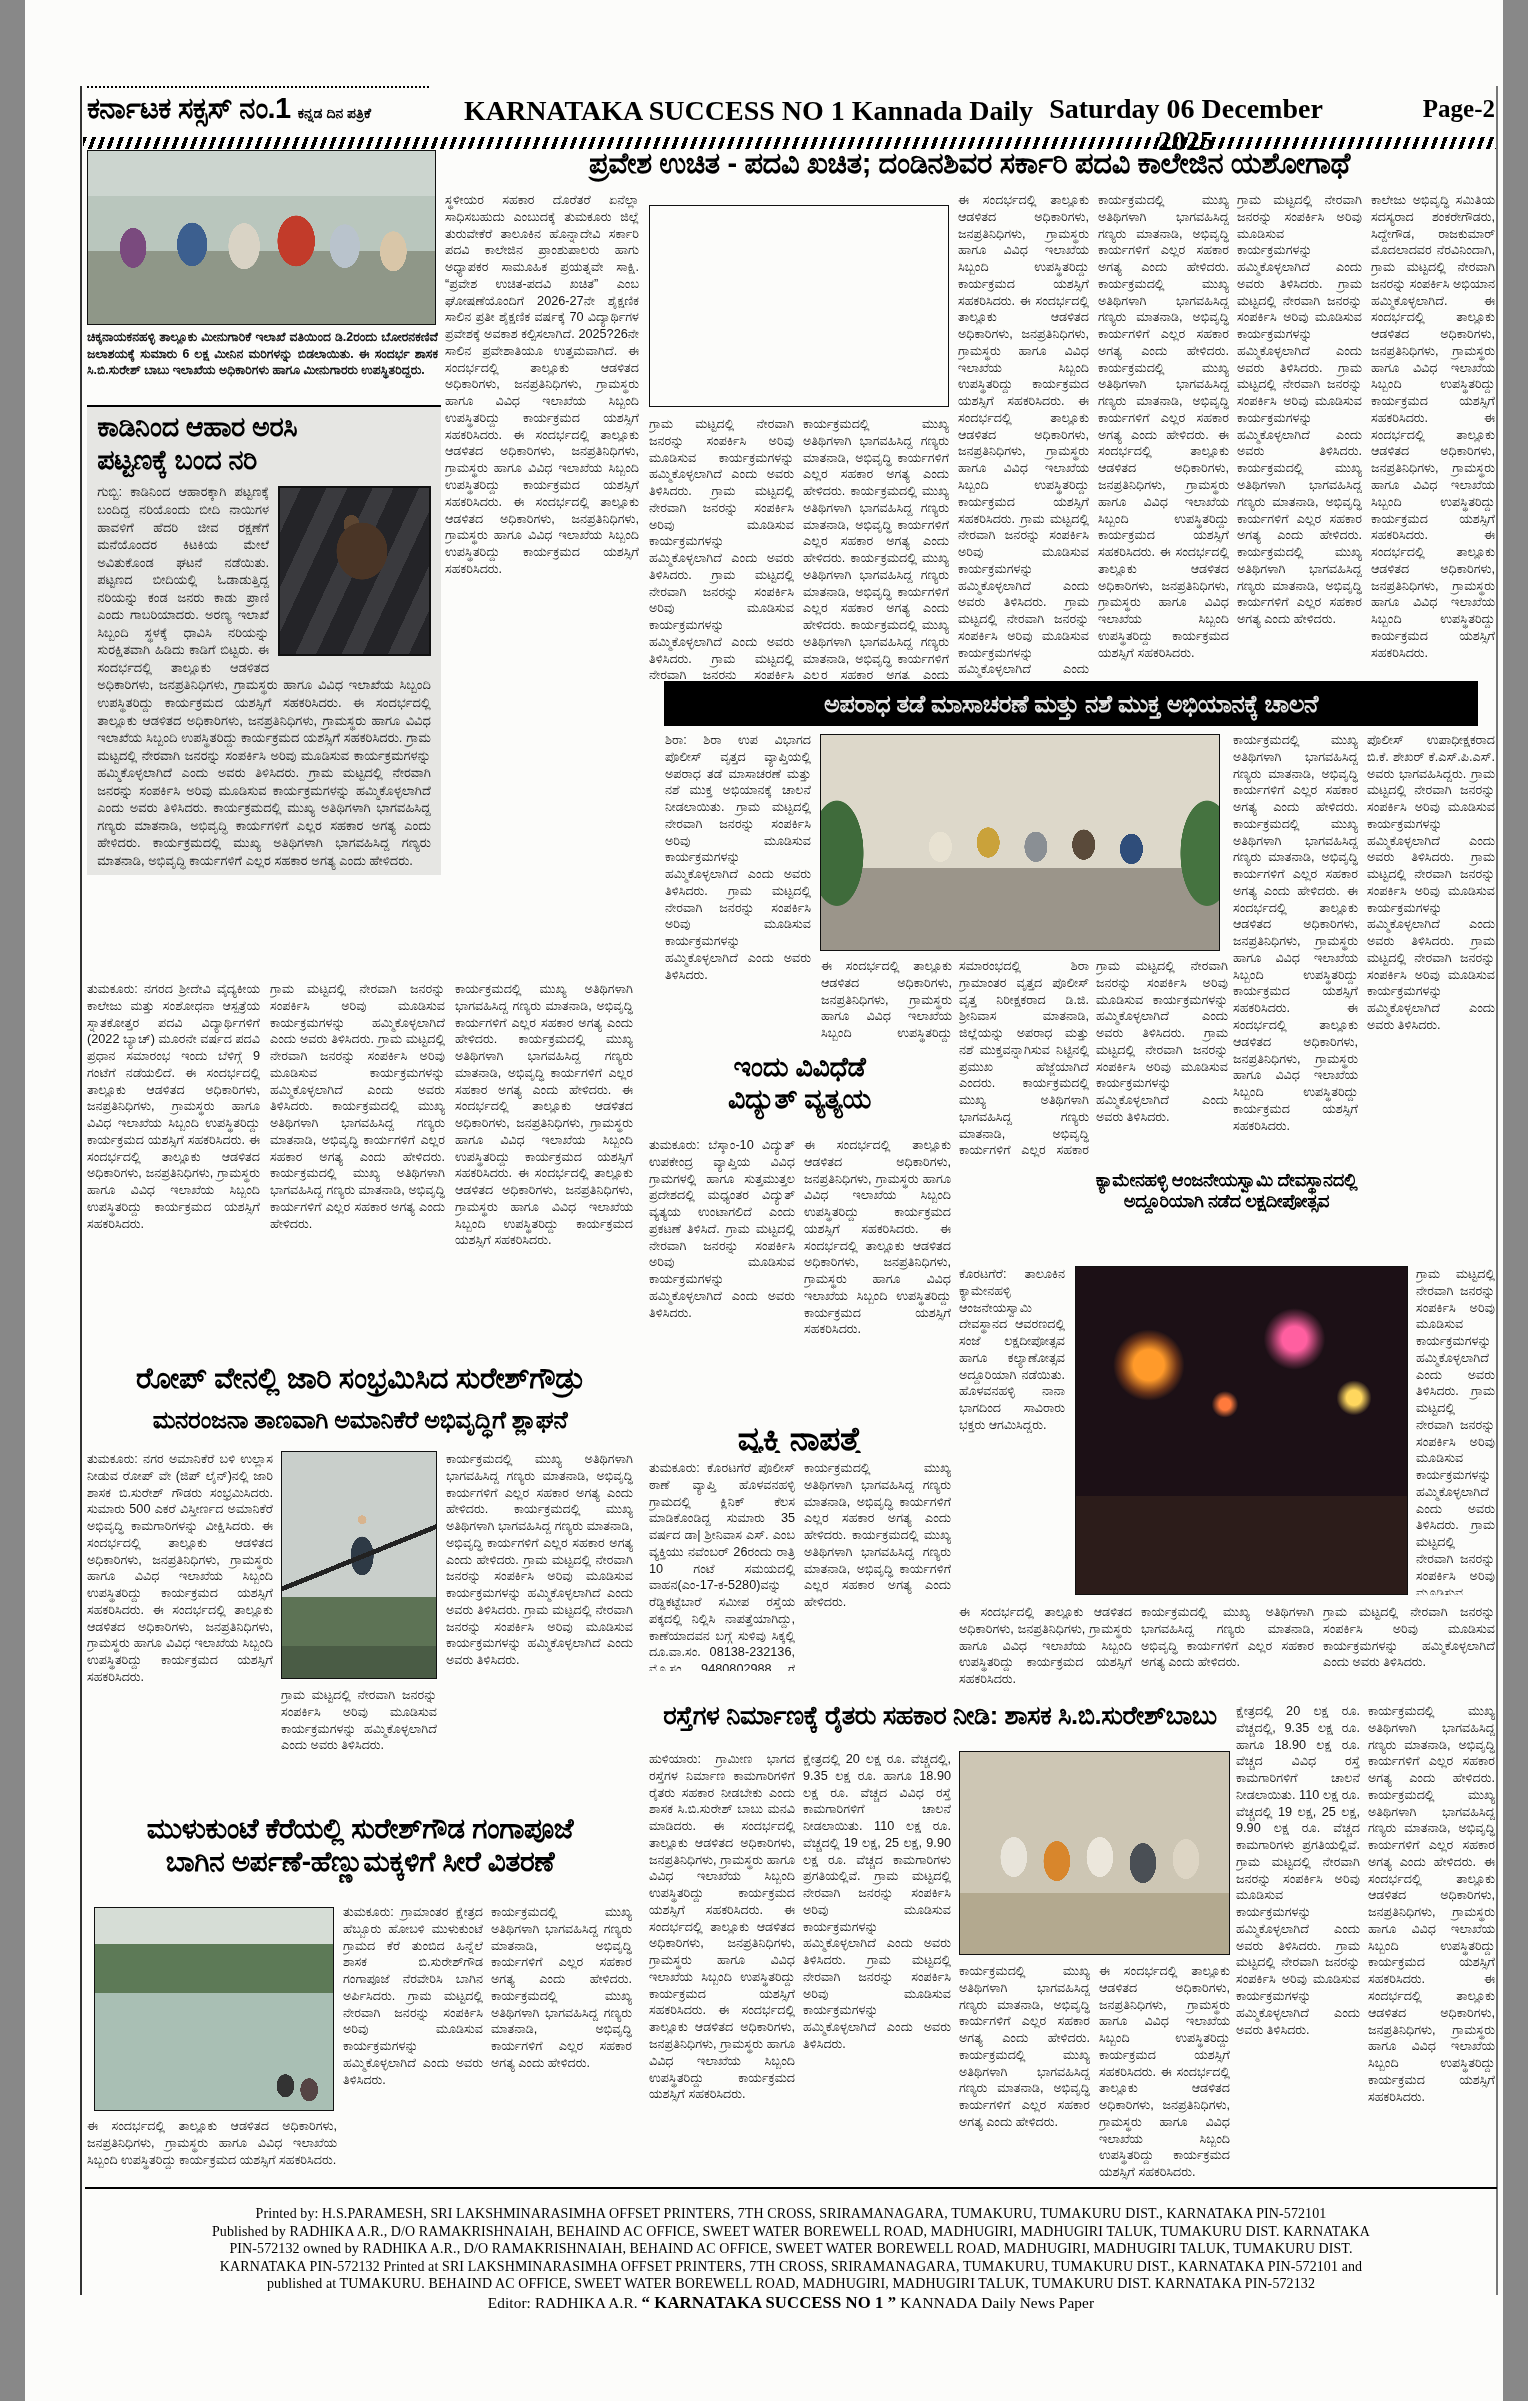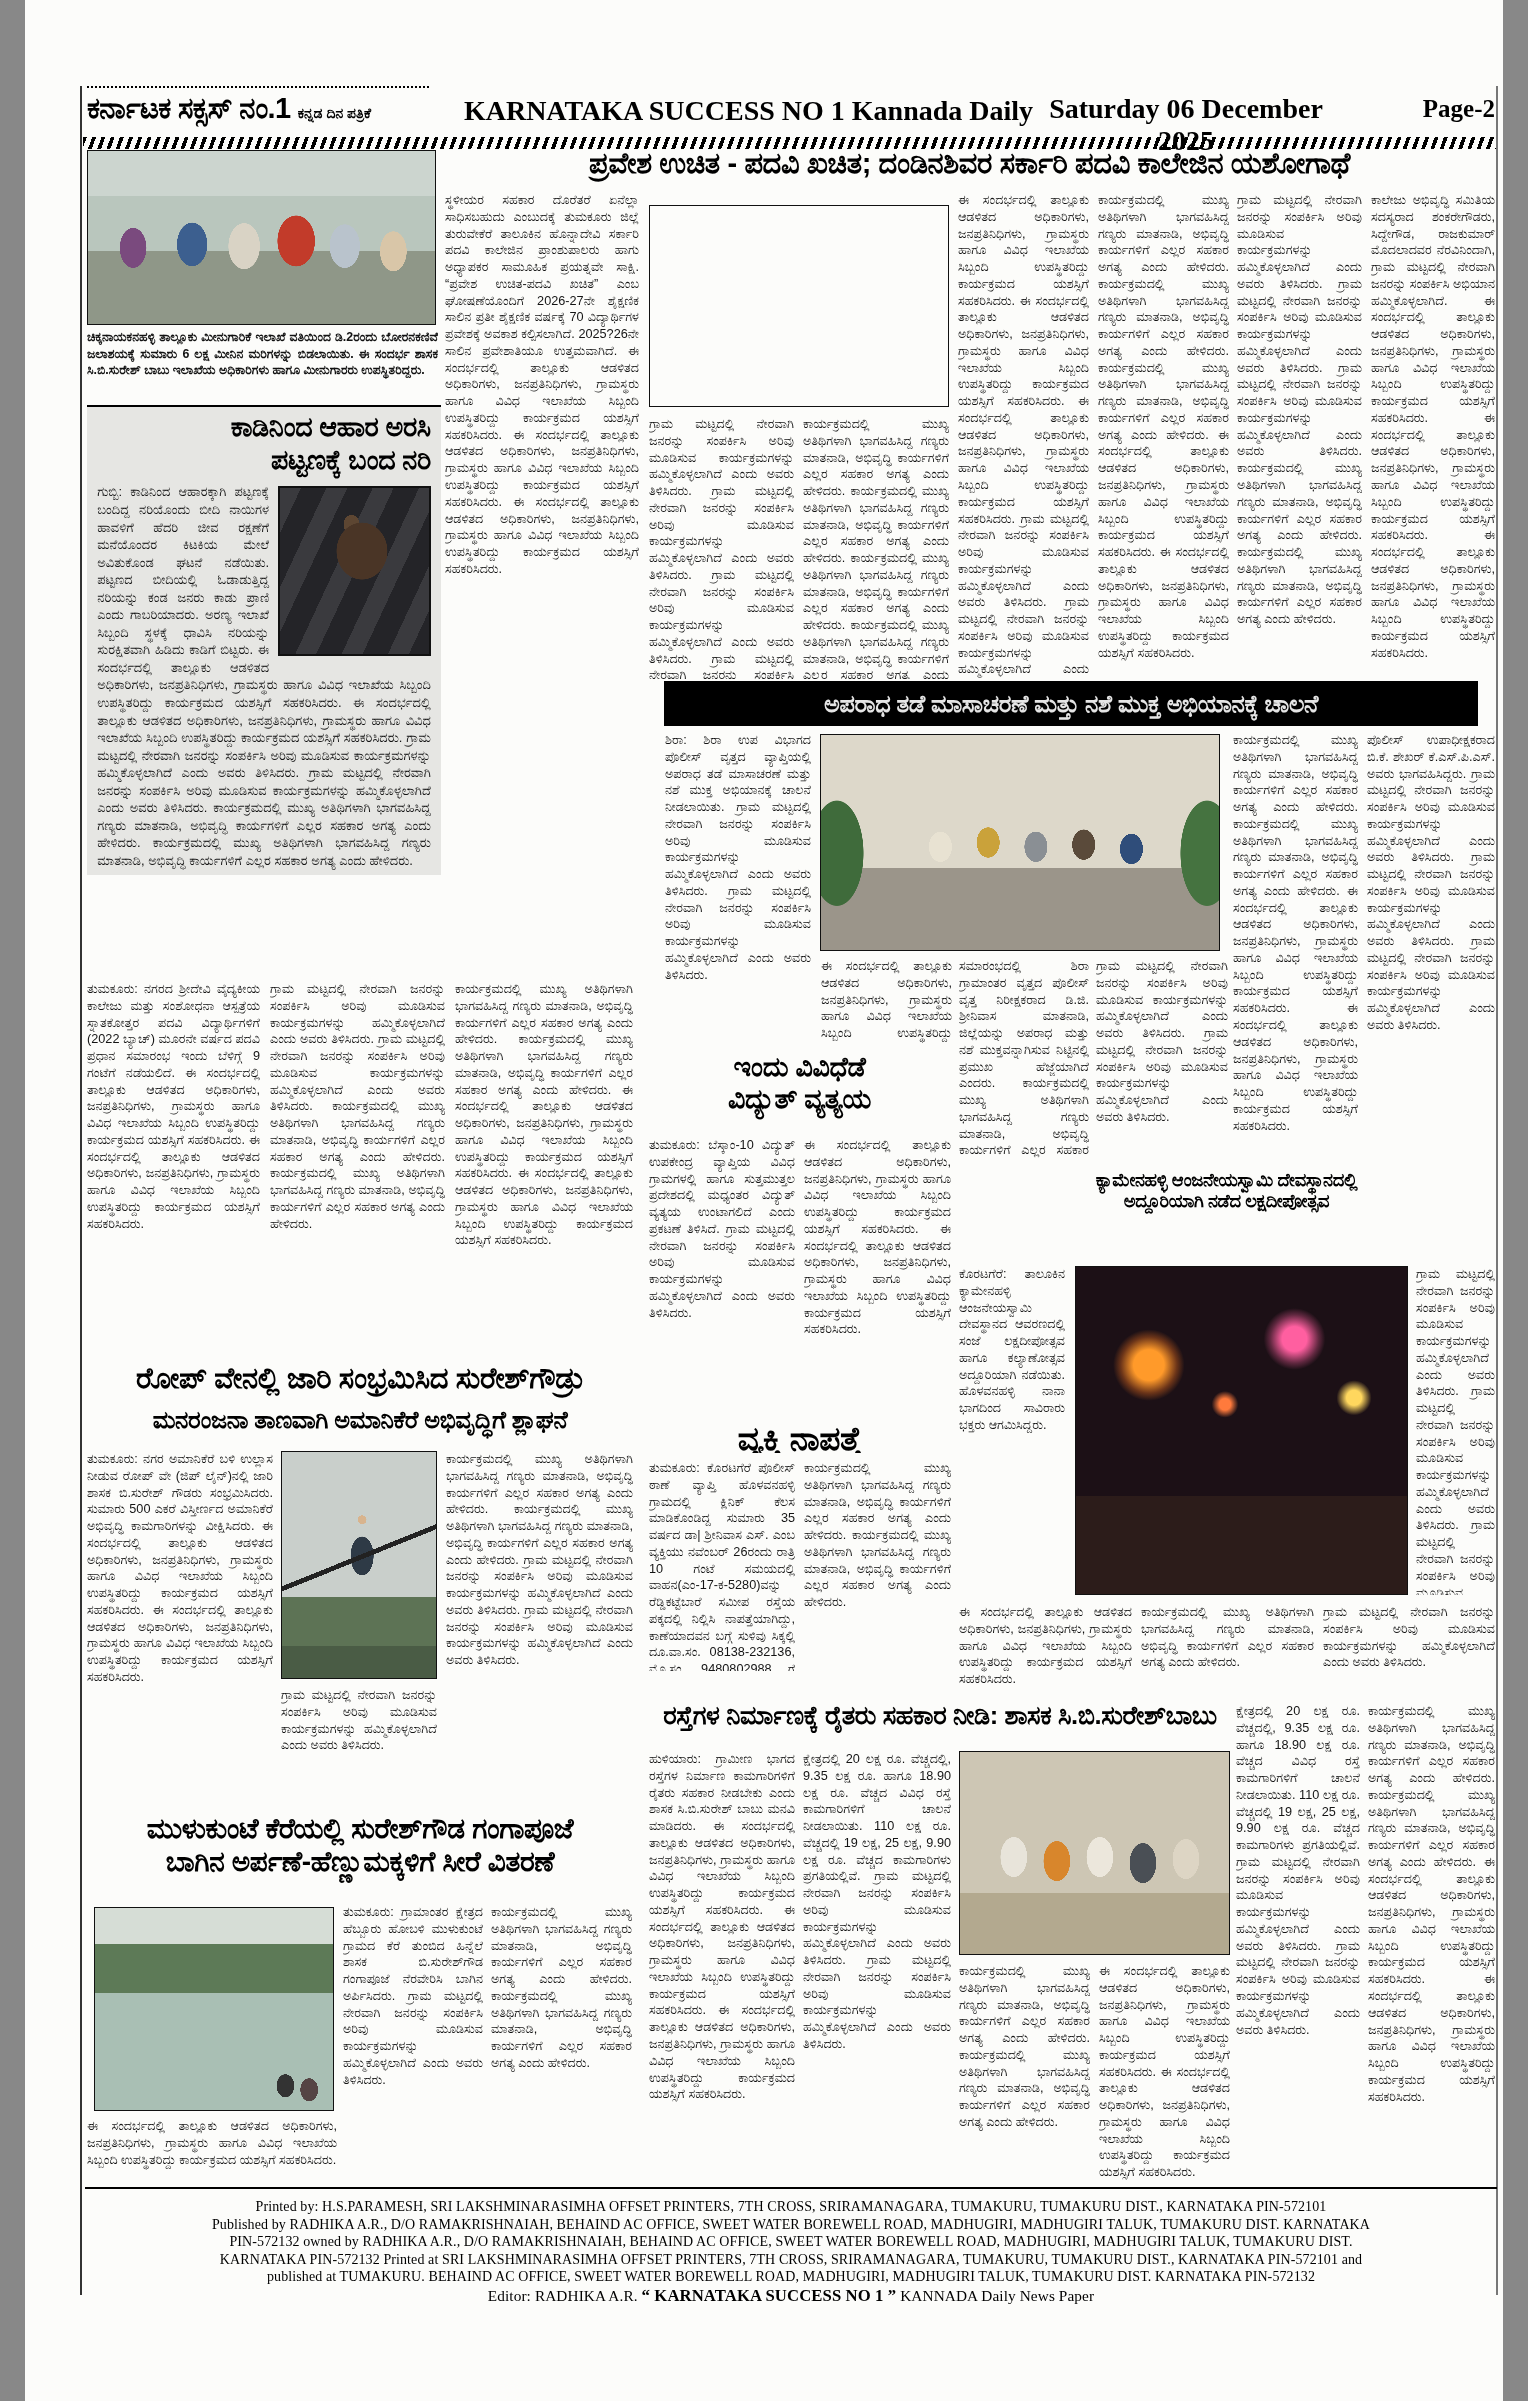--- a/index.html
+++ b/index.html
@@ -13,21 +13,21 @@
   
   .c{position:absolute;overflow:hidden;text-align:justify;font-size:12.7px;line-height:1.32;color:#141414;word-break:break-word}
   
   .h{position:absolute;font-weight:bold;color:#000;text-align:center;line-height:1.18;letter-spacing:-0.4px;overflow:hidden}
   .banner{background:#000;color:#e5e5e5;text-align:center;font-weight:bold;white-space:nowrap}
   
   .r{position:absolute;background:#333}
   .ph{position:absolute;border:1.5px solid #111;box-sizing:border-box}
   .cap{position:absolute;font-size:12.4px;line-height:1.35;color:#111;text-align:justify;font-weight:600;overflow:hidden}
   .box{position:absolute;background:#e6e6e3;border-top:2.9px solid #000;box-sizing:border-box;padding:4.4px 10.2px;overflow:hidden}
-  .box .bh{font-weight:bold;font-size:27px;text-align:right;line-height:1.2;letter-spacing:-0.4px;color:#000}
+  .box .bh{font-weight:bold;font-size:27px;text-align:left;line-height:1.2;letter-spacing:-0.4px;color:#000}
   .box .bt{font-size:13px;line-height:1.35;text-align:justify;color:#141414;margin-top:7.3px}
   .foxph{float:right;width:149px;height:166px;border:2.2px solid #111;margin:2.9px 0 4.4px 8.7px;
     background:radial-gradient(ellipse 42px 47px at 55% 38%,#4a3526 0 60%,transparent 61%),
     radial-gradient(ellipse 13px 16px at 48% 22%,#5d4632 0 60%,transparent 61%),
     repeating-linear-gradient(115deg,#3a3a3e 0 19px,#242428 19px 42px)}
   
   .ph-fish{background:
     radial-gradient(ellipse 31px 42px at 60% 52%,#c23b2a 0 60%,transparent 61%),
     radial-gradient(ellipse 26px 38px at 45% 55%,#d9d3c5 0 60%,transparent 61%),
     radial-gradient(ellipse 25px 36px at 30% 54%,#3c5f8f 0 60%,transparent 61%),
@@ -184,21 +184,21 @@
 
   <div class="h" style="left:62px;top:1812px;width:546px;height:84px;font-size:28px">
     <div>ಮುಳುಕುಂಟೆ ಕೆರೆಯಲ್ಲಿ ಸುರೇಶ್‌ಗೌಡ ಗಂಗಾಪೂಜೆ</div>
       <div>ಬಾಗಿನ ಅರ್ಪಣೆ-ಹೆಣ್ಣುಮಕ್ಕಳಿಗೆ ಸೀರೆ ವಿತರಣೆ</div>
   </div>
   <div class="ph ph-lake" style="left:69px;top:1907px;width:240px;height:204px"></div>
   <div class="c" style="left:318px;top:1904px;width:140px;height:278px"><span>ತುಮಕೂರು: ಗ್ರಾಮಾಂತರ ಕ್ಷೇತ್ರದ ಹೆಬ್ಬೂರು ಹೋಬಳಿ ಮುಳುಕುಂಟೆ ಗ್ರಾಮದ ಕೆರೆ ತುಂಬಿದ ಹಿನ್ನೆಲೆ ಶಾಸಕ ಬಿ.ಸುರೇಶ್‌ಗೌಡ ಗಂಗಾಪೂಜೆ ನೆರವೇರಿಸಿ ಬಾಗಿನ ಅರ್ಪಿಸಿದರು.</span> <span>ಗ್ರಾಮ ಮಟ್ಟದಲ್ಲಿ ನೇರವಾಗಿ ಜನರನ್ನು ಸಂಪರ್ಕಿಸಿ ಅರಿವು ಮೂಡಿಸುವ ಕಾರ್ಯಕ್ರಮಗಳನ್ನು ಹಮ್ಮಿಕೊಳ್ಳಲಾಗಿದೆ ಎಂದು ಅವರು ತಿಳಿಸಿದರು.</span></div>
   <div class="c" style="left:466px;top:1904px;width:141px;height:278px"><span>ಕಾರ್ಯಕ್ರಮದಲ್ಲಿ ಮುಖ್ಯ ಅತಿಥಿಗಳಾಗಿ ಭಾಗವಹಿಸಿದ್ದ ಗಣ್ಯರು ಮಾತನಾಡಿ, ಅಭಿವೃದ್ಧಿ ಕಾರ್ಯಗಳಿಗೆ ಎಲ್ಲರ ಸಹಕಾರ ಅಗತ್ಯ ಎಂದು ಹೇಳಿದರು. ಕಾರ್ಯಕ್ರಮದಲ್ಲಿ ಮುಖ್ಯ ಅತಿಥಿಗಳಾಗಿ ಭಾಗವಹಿಸಿದ್ದ ಗಣ್ಯರು ಮಾತನಾಡಿ, ಅಭಿವೃದ್ಧಿ ಕಾರ್ಯಗಳಿಗೆ ಎಲ್ಲರ ಸಹಕಾರ ಅಗತ್ಯ ಎಂದು ಹೇಳಿದರು.</span></div>
   <div class="c" style="left:62px;top:2118px;width:250px;height:64px"><span>ಈ ಸಂದರ್ಭದಲ್ಲಿ ತಾಲ್ಲೂಕು ಆಡಳಿತದ ಅಧಿಕಾರಿಗಳು, ಜನಪ್ರತಿನಿಧಿಗಳು, ಗ್ರಾಮಸ್ಥರು ಹಾಗೂ ವಿವಿಧ ಇಲಾಖೆಯ ಸಿಬ್ಬಂದಿ ಉಪಸ್ಥಿತರಿದ್ದು ಕಾರ್ಯಕ್ರಮದ ಯಶಸ್ಸಿಗೆ ಸಹಕರಿಸಿದರು.</span></div>
 
-  <div class="foot" style="left:60px;top:2187px;width:1412px;height:109px;padding-top:9px">
+  <div class="foot" style="left:60px;top:2187px;width:1412px;height:109px;padding-top:16px">
     <div>Printed by: H.S.PARAMESH, SRI LAKSHMINARASIMHA OFFSET PRINTERS, 7TH CROSS, SRIRAMANAGARA, TUMAKURU, TUMAKURU DIST., KARNATAKA PIN-572101</div>
     <div>Published by RADHIKA A.R., D/O RAMAKRISHNAIAH, BEHAIND AC OFFICE, SWEET WATER BOREWELL ROAD, MADHUGIRI, MADHUGIRI TALUK, TUMAKURU DIST. KARNATAKA</div>
     <div>PIN-572132   owned by RADHIKA A.R., D/O RAMAKRISHNAIAH, BEHAIND AC OFFICE, SWEET WATER BOREWELL ROAD, MADHUGIRI, MADHUGIRI TALUK, TUMAKURU DIST.</div>
     <div>KARNATAKA PIN-572132   Printed at SRI LAKSHMINARASIMHA OFFSET PRINTERS, 7TH CROSS, SRIRAMANAGARA, TUMAKURU, TUMAKURU DIST., KARNATAKA PIN-572101   and</div>
     <div>published at TUMAKURU. BEHAIND AC OFFICE, SWEET WATER BOREWELL ROAD, MADHUGIRI, MADHUGIRI TALUK, TUMAKURU DIST. KARNATAKA PIN-572132</div>
     <div class="ed">
       <span>Editor: RADHIKA A.R.</span>
       <b>“ KARNATAKA SUCCESS NO 1 ”</b>
       <span>KANNADA Daily News Paper</span>
     </div>

